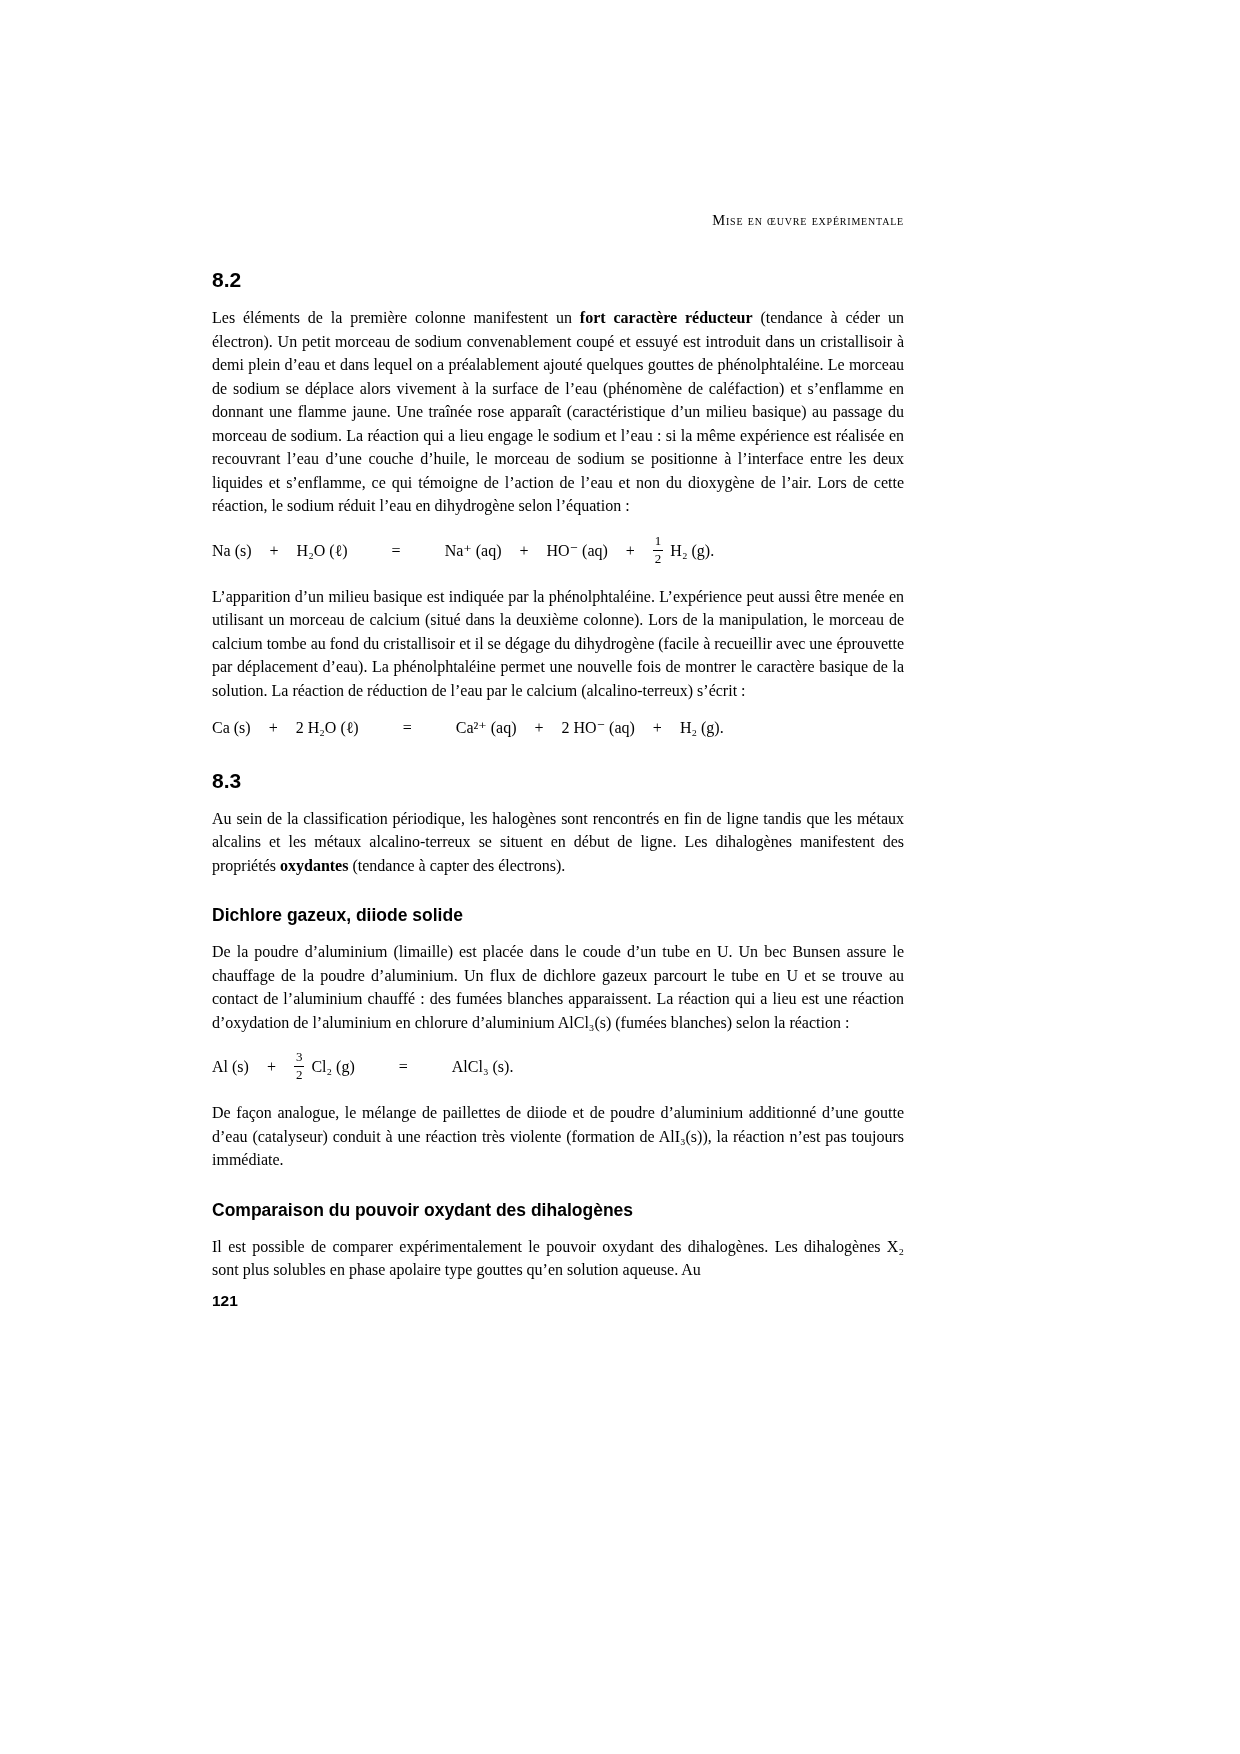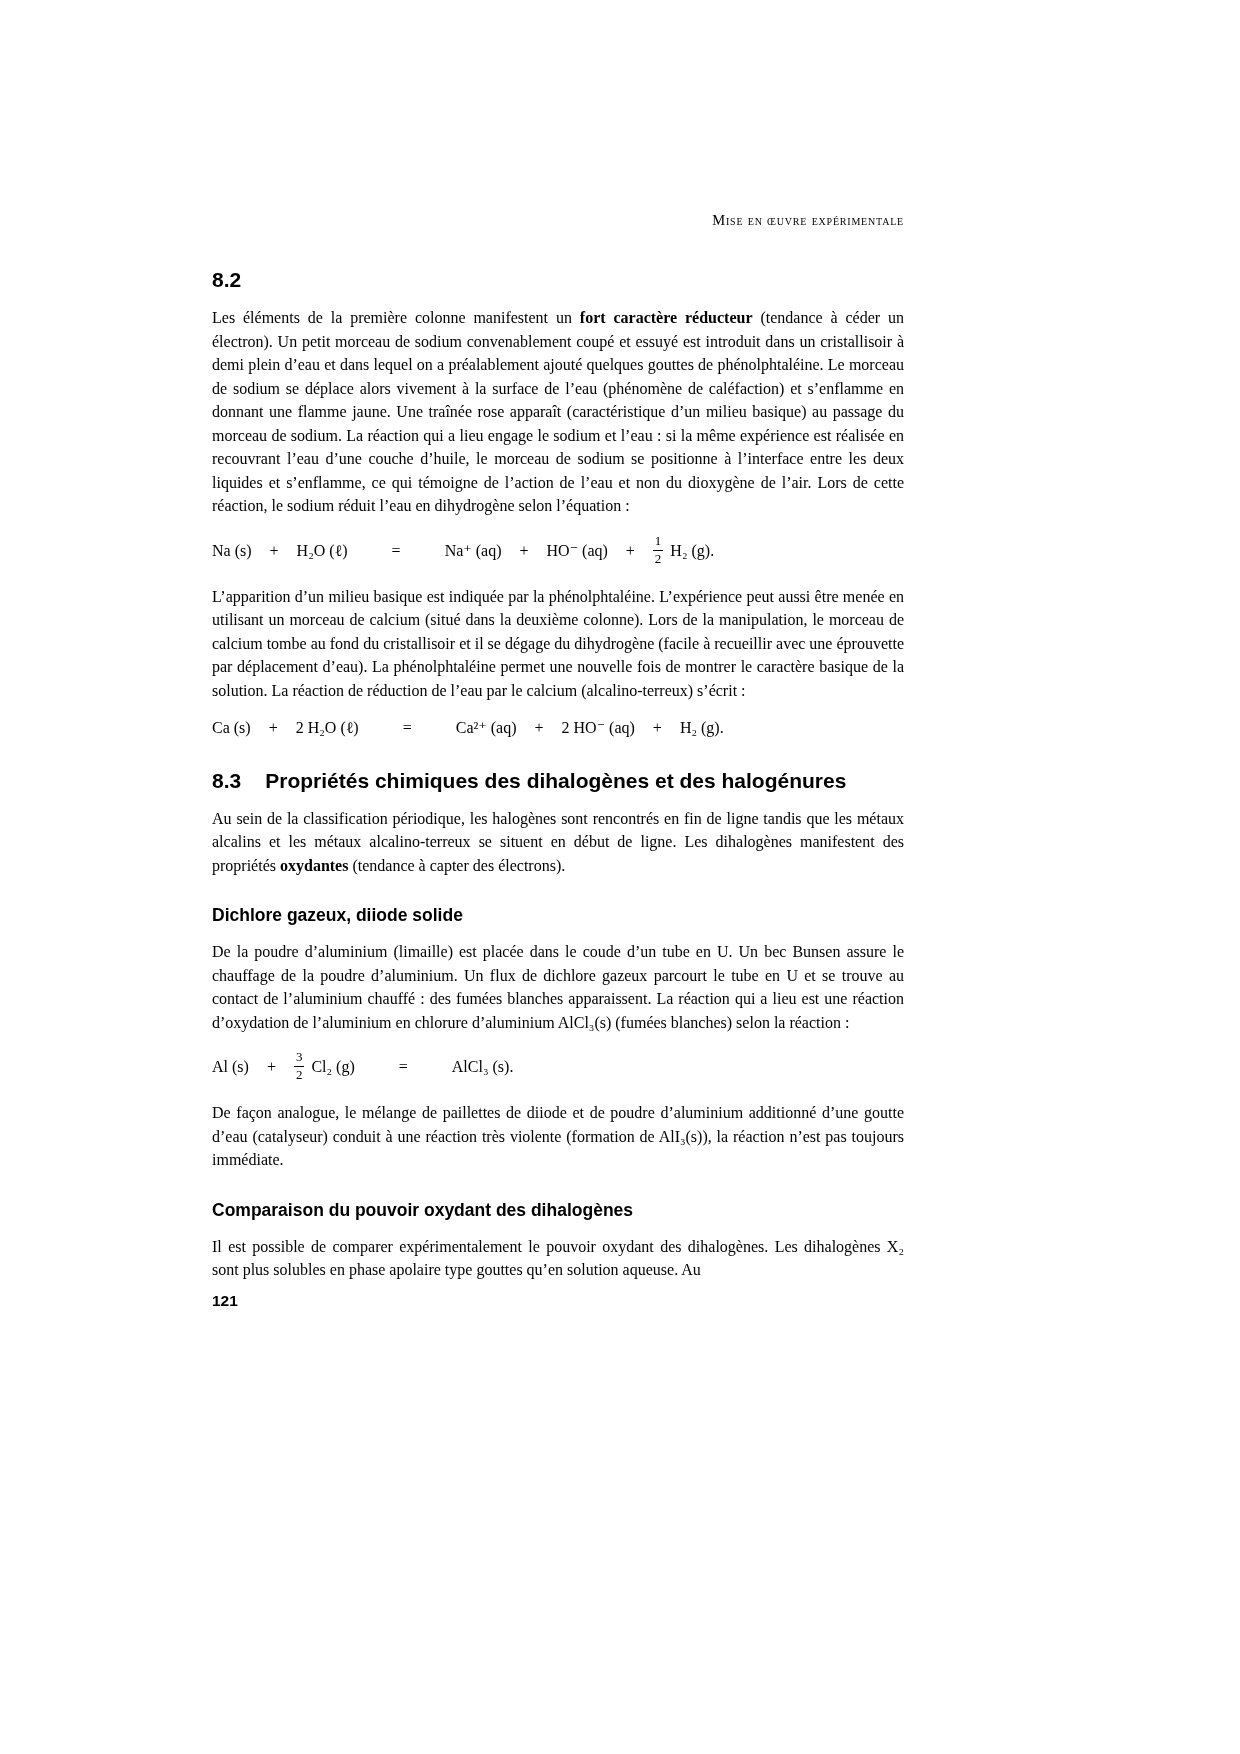--- a/index.html
+++ b/index.html
@@ -24,21 +24,21 @@
     font-variant: small-caps;
     font-size: 14.5px;
     letter-spacing: 0.8px;
     margin: 0 0 38px 0;
   }
   .section-heading {
     font-family: "Liberation Sans", "DejaVu Sans", sans-serif;
     font-size: 21px;
     font-weight: bold;
     display: flex;
-    gap: 24px;
+    gap: 36px;
     margin: 0 0 13px 0;
     line-height: 1.25;
   }
   .section-heading.later { margin-top: 30px; }
   .subsection-heading {
     font-family: "Liberation Sans", "DejaVu Sans", sans-serif;
     font-size: 17.5px;
     font-weight: bold;
     margin: 28px 0 14px 0;
   }
@@ -119,21 +119,20 @@
       <span class="eq-rel">=</span>
       <span class="eq-t">Ca²⁺ (aq)</span>
       <span class="eq-op">+</span>
       <span class="eq-t">2 HO⁻ (aq)</span>
       <span class="eq-op">+</span>
       <span class="eq-t">H₂ (g).</span>
     </div>
 
     <h2 class="section-heading later">
       <span class="sec-num">8.3</span>
-      <span class="sec-title">Propriétés chimiques des dihalogènes et des halogénures</span>
     </h2>
 
     <p class="body-para"><span>Au sein de la classification périodique, les halogènes sont rencontrés en fin de ligne tandis que les métaux alcalins et les métaux alcalino-terreux se situent en début de ligne. Les dihalogènes manifestent des propriétés </span><strong>oxydantes</strong><span> (tendance à capter des électrons).</span></p>
 
     <h3 class="subsection-heading">Dichlore gazeux, diiode solide</h3>
 
     <p class="body-para"><span>De la poudre d’aluminium (limaille) est placée dans le coude d’un tube en U. Un bec Bunsen assure le chauffage de la poudre d’aluminium. Un flux de dichlore gazeux parcourt le tube en U et se trouve au contact de l’aluminium chauffé : des fumées blanches apparaissent. La réaction qui a lieu est une réaction d’oxydation de l’aluminium en chlorure d’aluminium AlCl₃(s) (fumées blanches) selon la réaction :</span></p>
 
     <div class="equation">
       <span class="eq-t">Al (s)</span>

